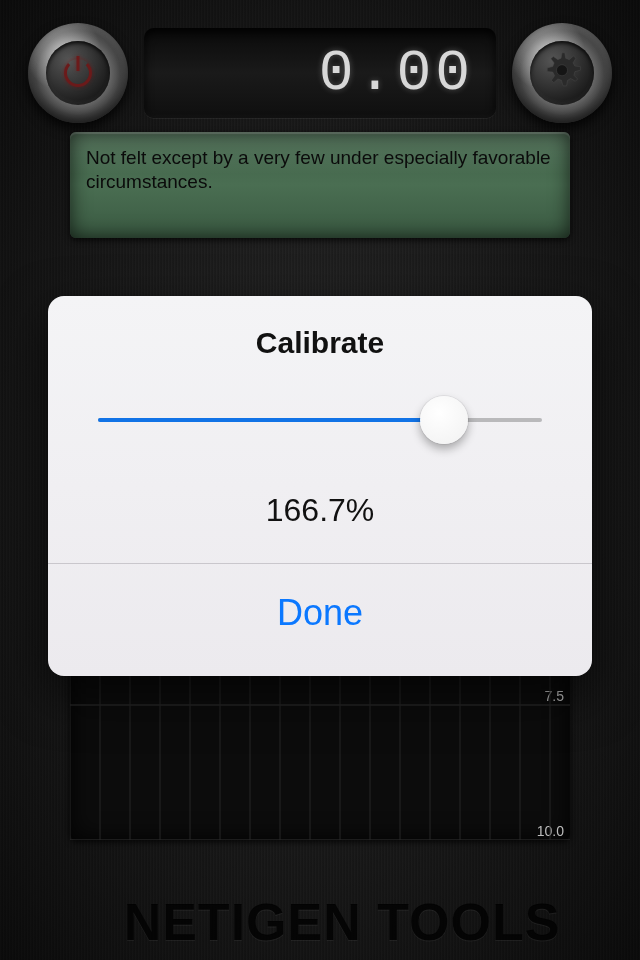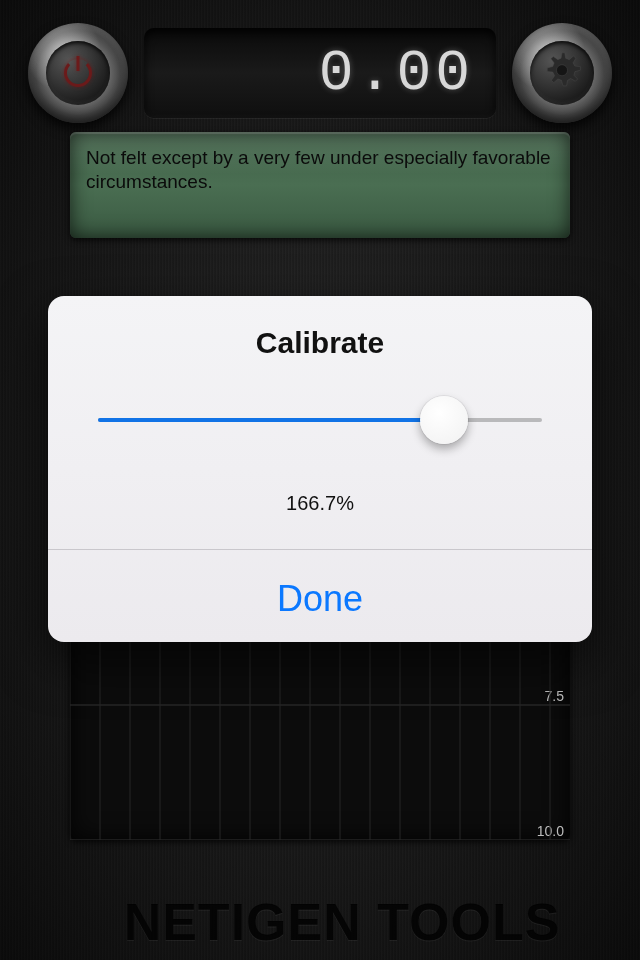--- a/index.html
+++ b/index.html
@@ -136,25 +136,25 @@
     position:absolute; left:0; top:50%; height:4px; transform:translateY(-50%);
     background:#1173e6; border-radius:2px;
   }
   .slider .thumb {
     position:absolute; top:50%; width:48px; height:48px; border-radius:50%;
     background: radial-gradient(circle at 40% 35%, #fff, #f1f1f1);
     box-shadow: 0 5px 10px rgba(0,0,0,0.3), 0 0 0 1px rgba(0,0,0,0.06);
     transform: translate(-50%, -50%);
   }
   .slider-value {
-    text-align:center; font-size:20px; color:#111; padding: 26px 0 34px;
+    text-align:center; font-size:32px; color:#111; padding: 26px 0 34px;
   }
   .modal-sep { height:1px; background:#c9c7cc; }
   .modal-btn {
-    text-align:center; padding: 28px 0 22px;
+    text-align:center; padding: 28px 0 42px;
     font-size: 36px; color:#0b78ff; font-weight:400;
   }
 </style>
 </head>
 <body>
 
 <div class="vignette"></div>
 
 <div class="topbar">
   <div class="knob">

